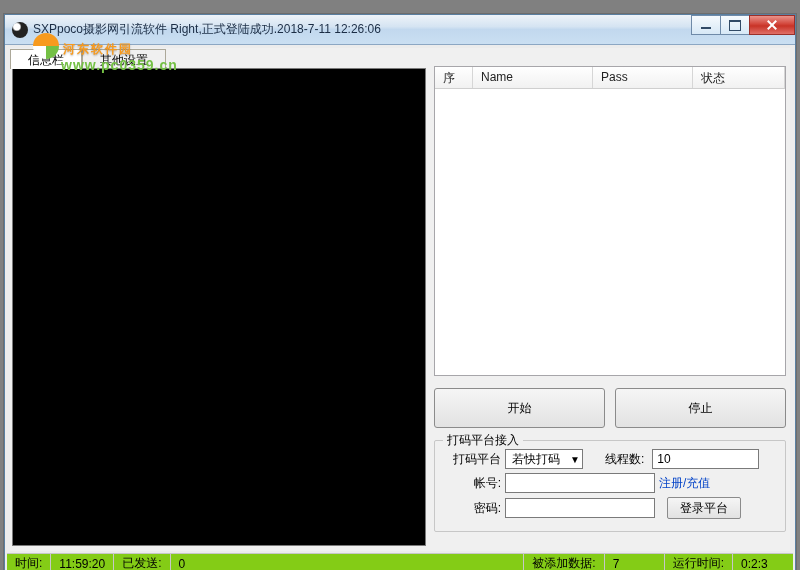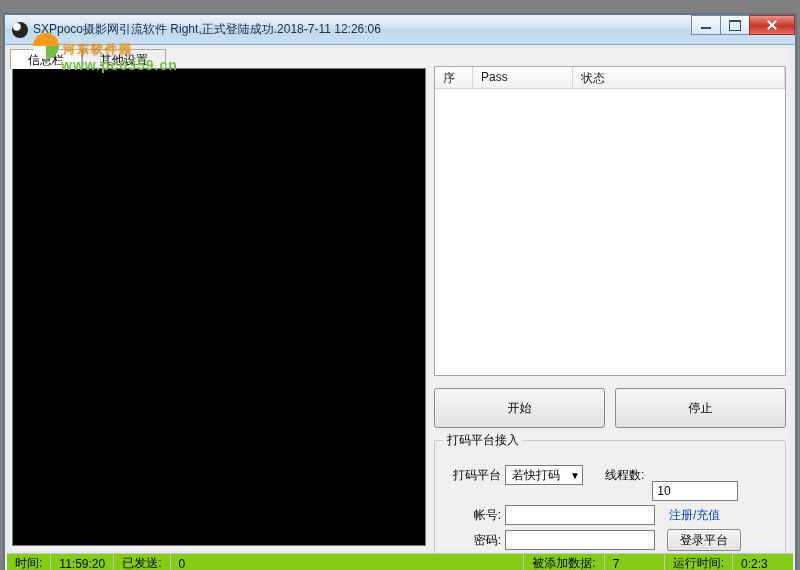--- a/index.html
+++ b/index.html
@@ -32,21 +32,21 @@
 .btn-row { display:flex; gap:10px; margin-top:12px; }
 .big-btn { flex:1; height:40px; background:linear-gradient(#f5f5f5,#e2e2e2); border:1px solid #8b8b8b; border-radius:3px; display:flex; align-items:center; justify-content:center; cursor:pointer; }
 .group-box { margin-top:12px; border:1px solid #c7c7c7; border-radius:2px; padding:4px 10px 8px 10px; position:relative; }
 .group-box .legend { position:absolute; top:-9px; left:8px; background:#f0f0f0; padding:0 4px; }
 .form-row { display:flex; align-items:center; margin:4px 0; gap:4px; }
 .form-row label { width:56px; text-align:right; }
 .ti { height:20px; border:1px solid #7a7a7a; background:#fff; padding:0 4px; }
 .select { height:20px; border:1px solid #7a7a7a; background:#fff; display:flex; align-items:center; padding:0 2px 0 6px; width:78px; justify-content:space-between; }
 .select .arrow { font-size:10px; }
 .inline-label { margin-left:18px; margin-right:4px; }
-.link { color:#0645c8; cursor:pointer; margin-left:10px; }
+.link { color:#0645c8; cursor:pointer; }
 .small-btn { height:22px; padding:0 12px; border:1px solid #8b8b8b; background:linear-gradient(#f5f5f5,#e2e2e2); border-radius:2px; cursor:pointer; margin-left:8px; }
 .statusbar { position:absolute; left:2px; right:2px; bottom:2px; height:20px; background:#84cc16; display:flex; align-items:flex-end; border-top:1px solid #c7c7c7; }
 .statusbar .cell { padding:0 8px; border-right:1px solid #c7c7c7; height:100%; display:flex; align-items:center; }
 .statusbar .cell.val { border-right:1px solid #c7c7c7; min-width:60px; }
 </style>
 </head>
 <body>
 
 <div class="window-frame">
 
@@ -70,40 +70,41 @@
       <div class="tab active">信息栏</div>
       <div class="tab">其他设置</div>
     </div>
 
     <div class="left-pane"></div>
 
     <div class="right-pane">
       <div class="table-box">
         <div class="table-header">
           <div class="th seq">序</div>
+          <div class="th name">Name</div>
           <div class="th pass">Pass</div>
           <div class="th state">状态</div>
         </div>
       </div>
 
       <div class="btn-row">
         <div class="big-btn">开始</div>
         <div class="big-btn">停止</div>
       </div>
 
       <div class="group-box">
         <div class="legend">打码平台接入</div>
         <div class="form-row">
           <label>打码平台</label>
           <div class="select">
             <span>若快打码</span>
             <span class="arrow">▼</span>
           </div>
           <span class="inline-label">线程数:</span>
-          <input class="ti" style="width: 86px; margin-top: 32px;" value="10">
+          <input class="ti" style="width: 107px;" value="10">
         </div>
         <div class="form-row">
           <label>帐号:</label>
           <input class="ti" style="width: 150px;" value="">
           <span class="link">注册/充值</span>
         </div>
         <div class="form-row">
           <label>密码:</label>
           <input class="ti" type="password" style="width: 150px;" value="">
           <button class="small-btn">登录平台</button>

